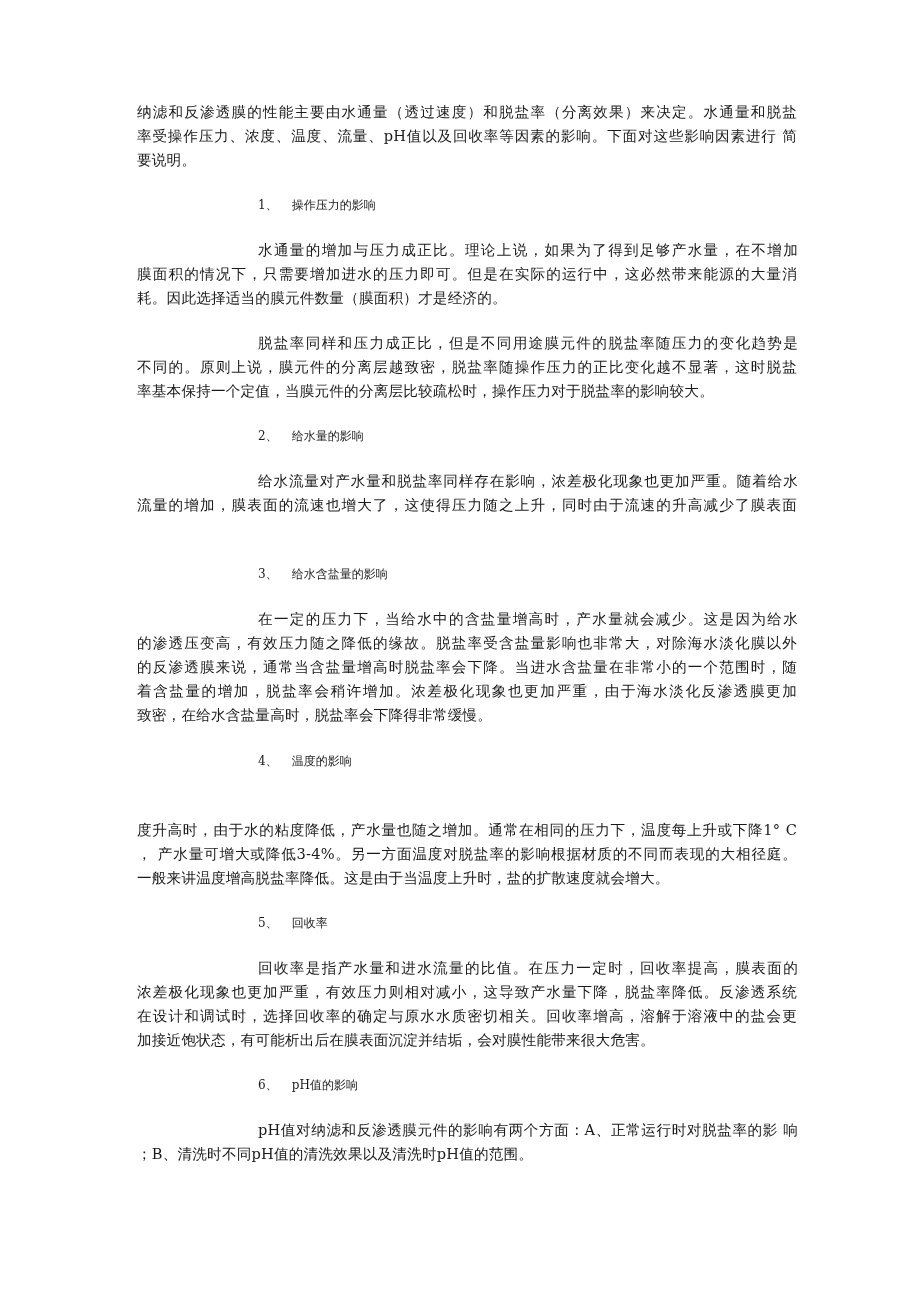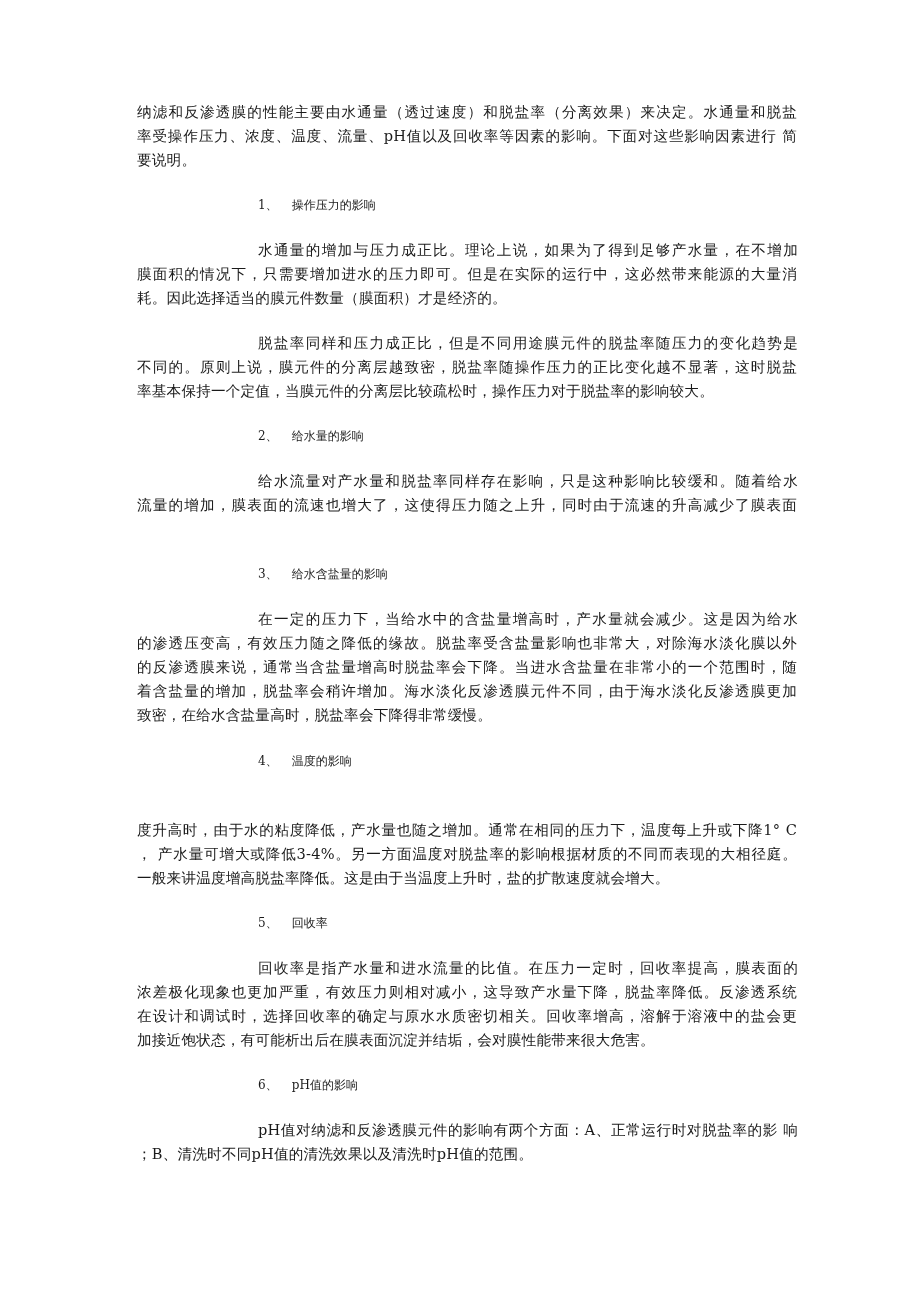--- a/index.html
+++ b/index.html
@@ -72,31 +72,31 @@
   <div class="line" style="top:286px;">耗。因此选择适当的膜元件数量（膜面积）才是经济的。</div>
 
   <div class="line indent just" style="top:331px;">脱盐率同样和压力成正比，但是不同用途膜元件的脱盐率随压力的变化趋势是</div>
   <div class="line just" style="top:355px;">不同的。原则上说，膜元件的分离层越致密，脱盐率随操作压力的正比变化越不显著，这时脱盐</div>
   <div class="line" style="top:379px;">率基本保持一个定值，当膜元件的分离层比较疏松时，操作压力对于脱盐率的影响较大。</div>
 
   <div class="heading" style="top:424px;">
     <span class="num">2、</span>
     <span>给水量的影响</span>
   </div>
-  <div class="line indent just" style="top:469px;">给水流量对产水量和脱盐率同样存在影响，只是这种影响比较缓和。随着给水</div>
+  <div class="line indent just" style="top:469px;">给水流量对产水量和脱盐率同样存在影响，浓差极化现象也更加严重。随着给水</div>
   <div class="line just" style="top:493px;">流量的增加，膜表面的流速也增大了，这使得压力随之上升，同时由于流速的升高减少了膜表面</div>
 
   <div class="heading" style="top:562px;">
     <span class="num">3、</span>
     <span>给水含盐量的影响</span>
   </div>
   <div class="line indent just" style="top:607px;">在一定的压力下，当给水中的含盐量增高时，产水量就会减少。这是因为给水</div>
   <div class="line just" style="top:631px;">的渗透压变高，有效压力随之降低的缘故。脱盐率受含盐量影响也非常大，对除海水淡化膜以外</div>
   <div class="line just" style="top:655px;">的反渗透膜来说，通常当含盐量增高时脱盐率会下降。当进水含盐量在非常小的一个范围时，随</div>
-  <div class="line just" style="top:679px;">着含盐量的增加，脱盐率会稍许增加。海水淡化反渗透膜元件不同，由于海水淡化反渗透膜更加</div>
+  <div class="line just" style="top:679px;">着含盐量的增加，脱盐率会稍许增加。浓差极化现象也更加严重，由于海水淡化反渗透膜更加</div>
   <div class="line" style="top:703px;">致密，在给水含盐量高时，脱盐率会下降得非常缓慢。</div>
 
   <div class="heading" style="top:749px;">
     <span class="num">4、</span>
     <span>温度的影响</span>
   </div>
   <div class="line just" style="top:818px;">度升高时，由于水的粘度降低，产水量也随之增加。通常在相同的压力下，温度每上升或下降1° C</div>
   <div class="line just" style="top:842px;">，  产水量可增大或降低3-4%。另一方面温度对脱盐率的影响根据材质的不同而表现的大相径庭。</div>
   <div class="line" style="top:866px;">一般来讲温度增高脱盐率降低。这是由于当温度上升时，盐的扩散速度就会增大。</div>
 

